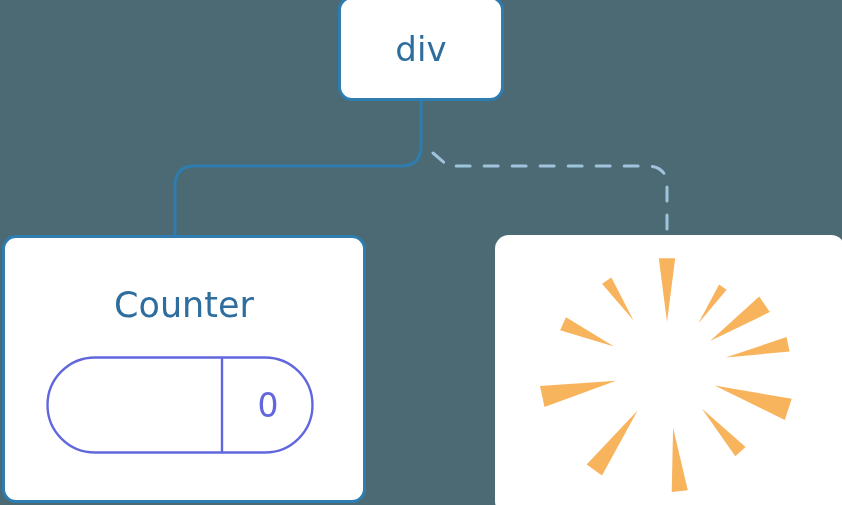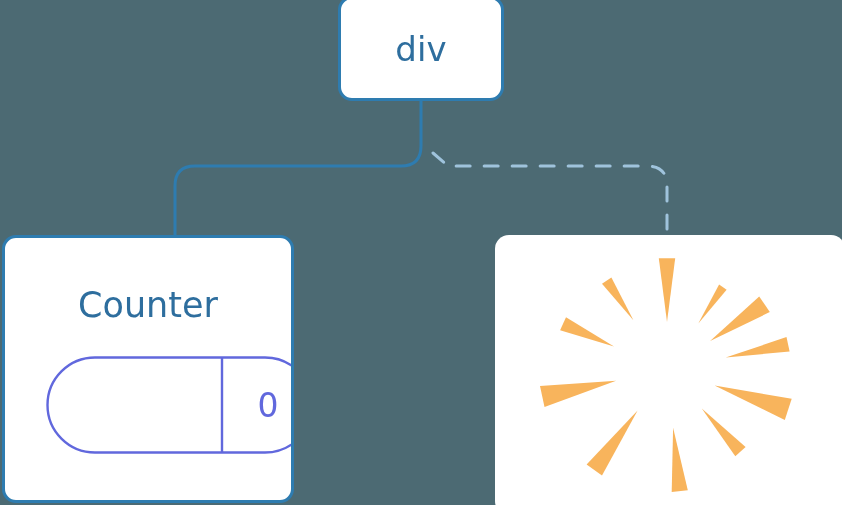--- a/index.html
+++ b/index.html
@@ -60,21 +60,21 @@
     letter-spacing: 0.2px;
     line-height: 1;
     text-align: center;
   }
 
   
   .node-counter {
     position: absolute;
     left: 2px;
     top: 235px;
-    width: 292px;
+    width: 364px;
     height: 268px;
     background: #ffffff;
     border: 3px solid #2e7cb0;
     border-radius: 14px;
     z-index: 3;
     overflow: hidden;
   }
 
   .node-counter .node-title {
     position: absolute;

